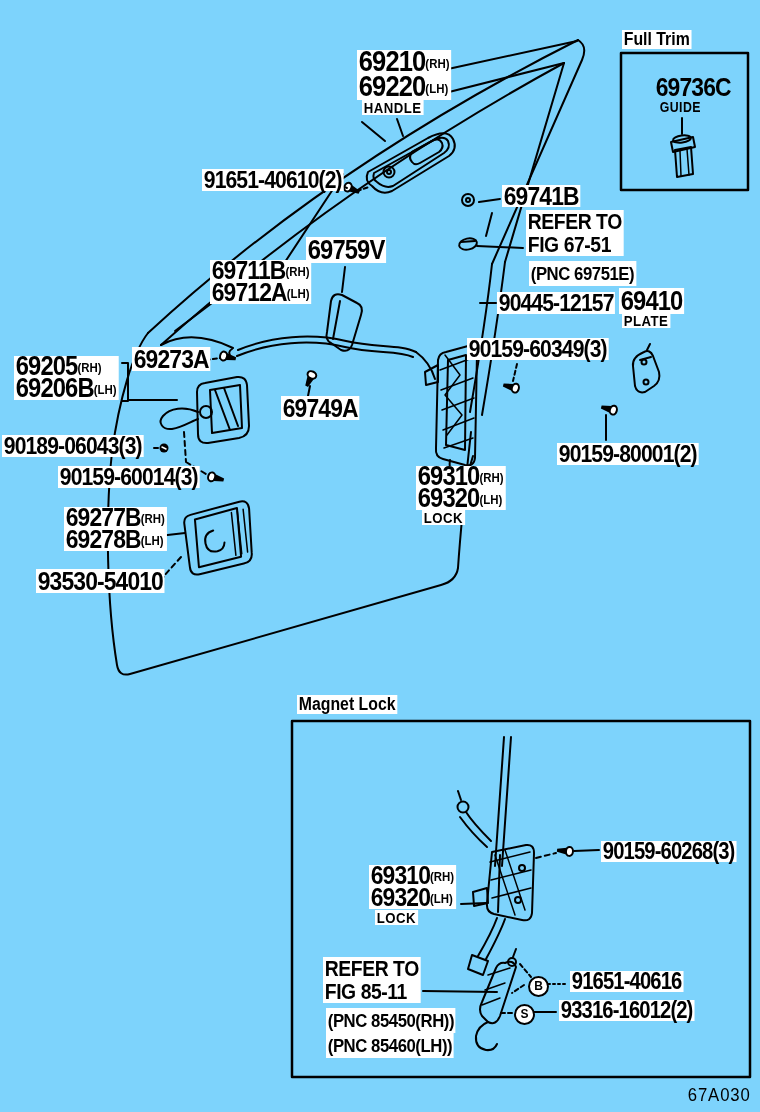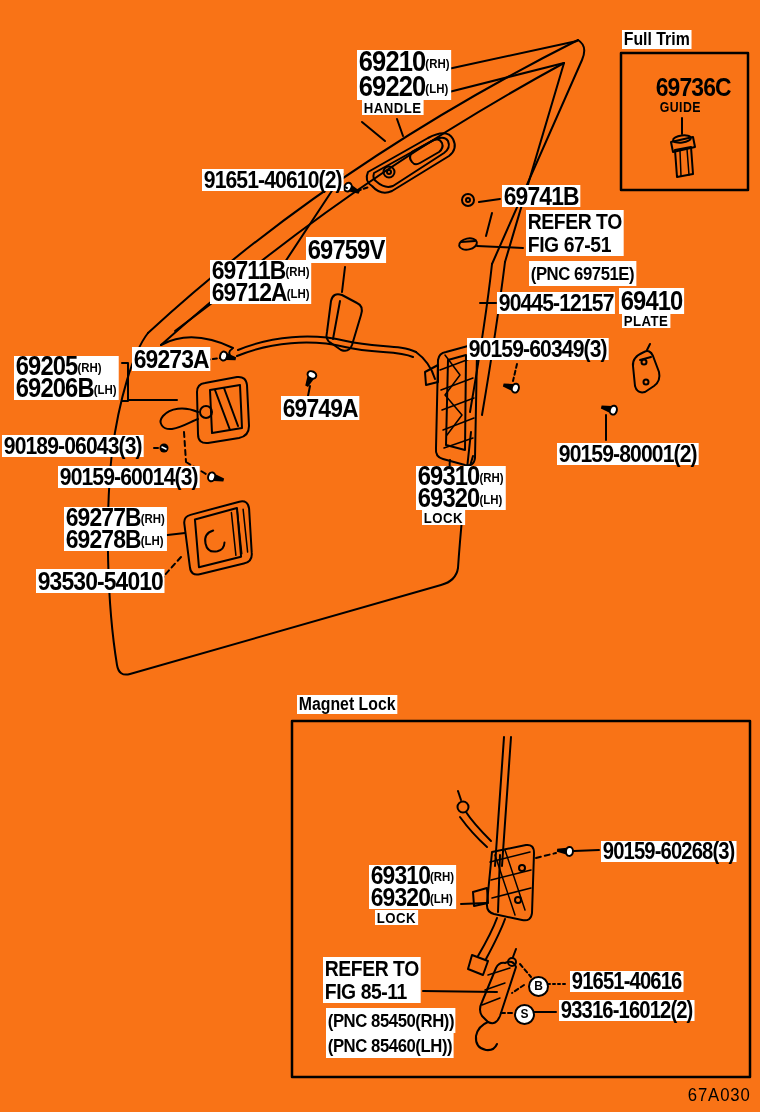--- a/index.html
+++ b/index.html
@@ -1,16 +1,16 @@
 <!DOCTYPE html>
 <html><head>
 <meta charset="utf-8">
 <style>
   html,body{margin:0;padding:0;background:#fff;}
-  #stage{position:relative;width:760px;height:1112px;background:#f97316;overflow:hidden;
+  #stage{position:relative;width:760px;height:1112px;background:#7dd3fc;overflow:hidden;
          font-family:"Liberation Sans",sans-serif;color:#000;}
   #art{position:absolute;left:0;top:0;}
   .lbl{position:absolute;white-space:nowrap;font-weight:bold;background:#fff;
        transform:scaleX(.88);transform-origin:0 0;padding:0 2px;}
   .big{font-size:29px;line-height:23px;letter-spacing:-1px;}
   .big27{font-size:27px;line-height:21px;letter-spacing:-1px;}
   .mid{font-size:24px;line-height:22px;letter-spacing:-1px;}
   .mid23{font-size:23px;line-height:21px;letter-spacing:-1px;}
   .cap{font-size:15px;line-height:15px;letter-spacing:.5px;}
   .refer{font-size:22px;line-height:23px;letter-spacing:-.5px;}

